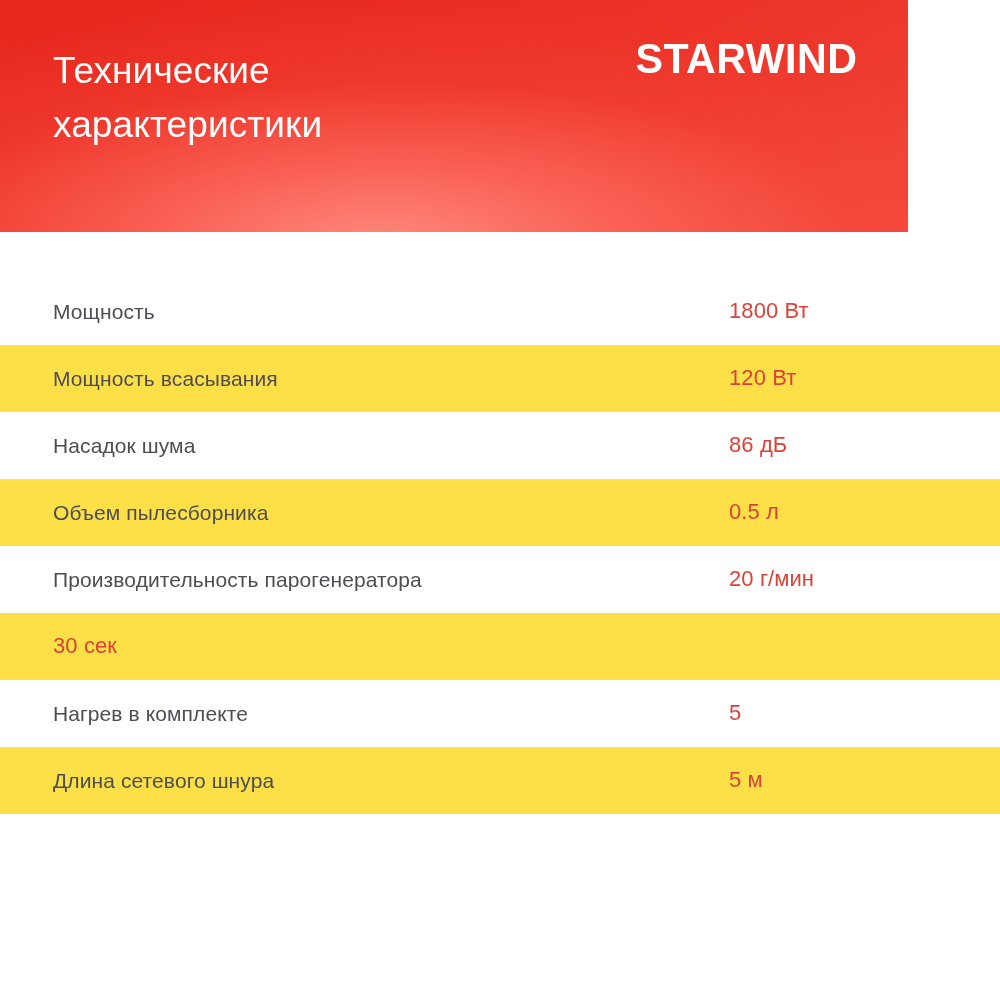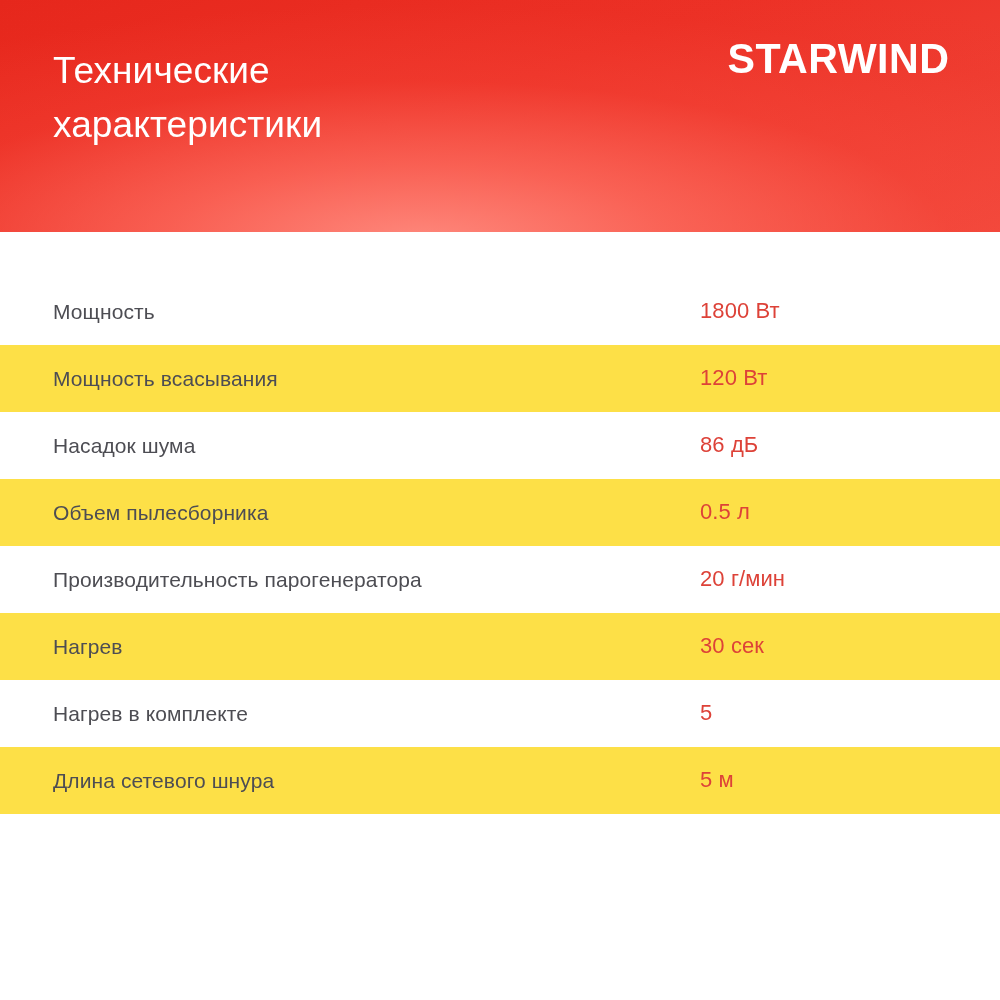--- a/index.html
+++ b/index.html
@@ -17,21 +17,21 @@
   #page {
     position: relative;
     width: 1000px;
     height: 1000px;
     background: #ffffff;
   }
 
   
   .header {
     position: relative;
-    width: 1000px;
+    width: 908px;
     height: 232px;
     overflow: hidden;
     background: #e8281d;
   }
   .header-grad {
     position: absolute;
     inset: 0;
     background:
       radial-gradient(115% 150% at 42% 104%,
         rgba(255,140,128,0.95) 0%,
@@ -83,20 +83,21 @@
     height: 46px;
     background: #ffffff;
   }
   .spec-row {
     display: flex;
     align-items: center;
     height: 67px;
     width: 1000px;
     box-sizing: border-box;
     padding-left: 53px;
+    gap: 29px;
   }
   .spec-row.odd  { background: #ffffff; }
   .spec-row.even { background: #fde047; }
 
   .spec-label {
     flex: 0 0 647px;
     color: #4d4d53;
     font-size: 21px;
     font-weight: 400;
     letter-spacing: 0.1px;
@@ -148,21 +149,20 @@
         </div>
         <div class="spec-row even">
           <div class="spec-label">Объем пылесборника</div>
           <div class="spec-value">0.5 л</div>
         </div>
         <div class="spec-row odd">
           <div class="spec-label">Производительность парогенератора</div>
           <div class="spec-value">20 г/мин</div>
         </div>
         <div class="spec-row even">
-          <div class="spec-label">Нагрев</div>
           <div class="spec-value">30 сек</div>
         </div>
         <div class="spec-row odd">
           <div class="spec-label">Нагрев в комплекте</div>
           <div class="spec-value">5</div>
         </div>
         <div class="spec-row even">
           <div class="spec-label">Длина сетевого шнура</div>
           <div class="spec-value">5 м</div>
         </div>

